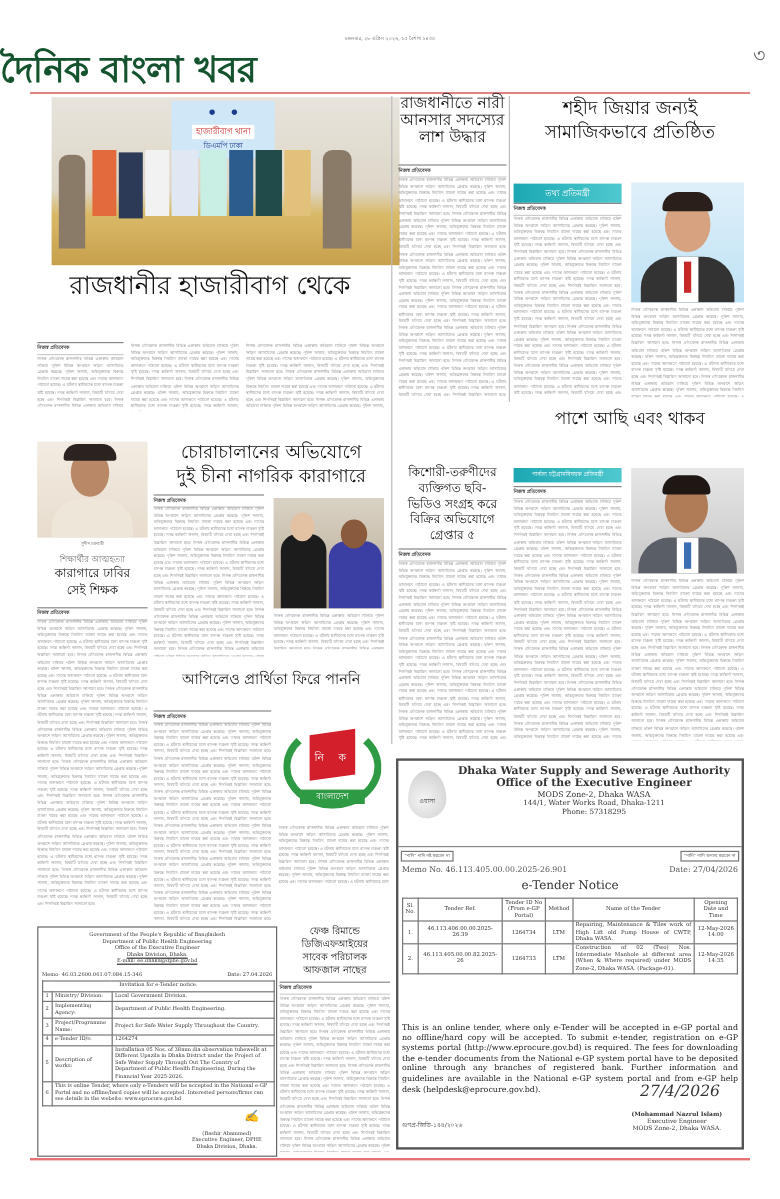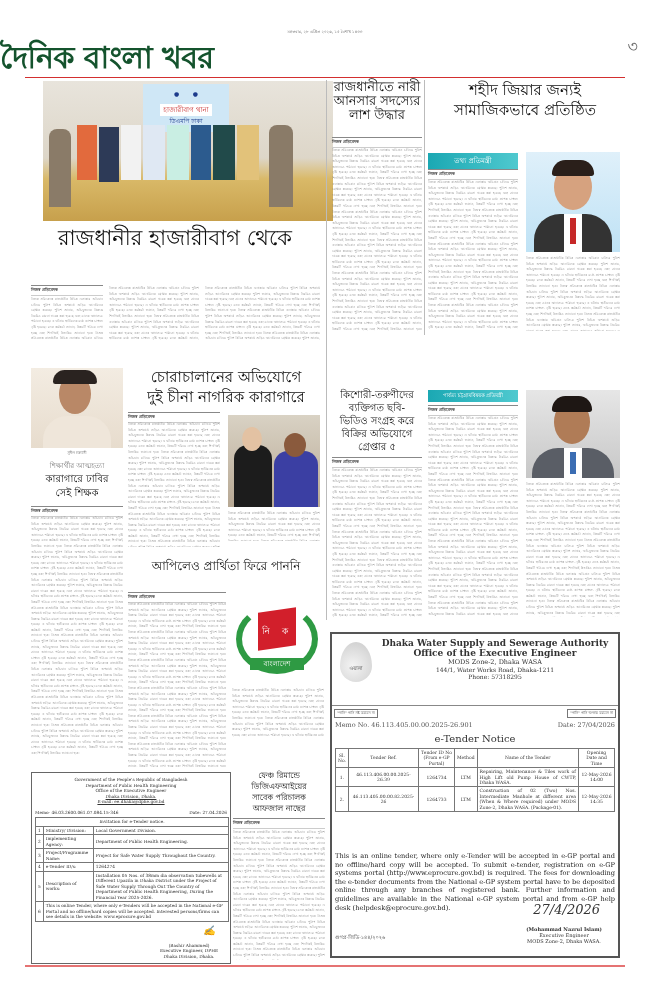--- a/index.html
+++ b/index.html
@@ -127,20 +127,21 @@
 <div class="abs photo" style="left:526px;top:152px;width:94px;height:100px;background:linear-gradient(180deg,#dff0fa,#bfe2f5);">
   <div class="abs" style="left:28px;top:12px;width:38px;height:46px;border-radius:50%;background:#d6a27f;"></div>
   <div class="abs" style="left:26px;top:8px;width:42px;height:16px;border-radius:20px 20px 4px 4px;background:#2a1f1a;"></div>
   <div class="abs" style="left:8px;top:62px;width:78px;height:38px;border-radius:26px 26px 0 0;background:#333;"></div>
   <div class="abs" style="left:38px;top:62px;width:18px;height:38px;background:#fff;"></div>
   <div class="abs" style="left:44px;top:66px;width:6px;height:26px;background:#c62828;"></div>
 </div>
 <div class="abs text-block" style="left:526px;top:256px;width:94px;height:75px;">নিজস্ব প্রতিবেদক রাজধানীর বিভিন্ন এলাকায় অভিযান চালিয়ে পুলিশ বিভিন্ন অপরাধে জড়িত আসামিদের গ্রেপ্তার করেছে। পুলিশ জানায়, অভিযুক্তদের বিরুদ্ধে নিয়মিত মামলা দায়ের করা হয়েছে এবং তাদের আদালতে পাঠানো হয়েছে। এ ঘটনায় স্থানীয়দের মধ্যে ব্যাপক চাঞ্চল্য সৃষ্টি হয়েছে। তদন্ত কর্মকর্তা জানান, বিষয়টি খতিয়ে দেখা হচ্ছে এবং শিগগিরই বিস্তারিত জানানো হবে। নিজস্ব প্রতিবেদক রাজধানীর বিভিন্ন এলাকায় অভিযান চালিয়ে পুলিশ বিভিন্ন অপরাধে জড়িত আসামিদের গ্রেপ্তার করেছে। পুলিশ জানায়, অভিযুক্তদের বিরুদ্ধে নিয়মিত মামলা দায়ের করা হয়েছে এবং তাদের আদালতে পাঠানো হয়েছে। এ ঘটনায় স্থানীয়দের মধ্যে ব্যাপক চাঞ্চল্য সৃষ্টি হয়েছে। তদন্ত কর্মকর্তা জানান, বিষয়টি খতিয়ে দেখা হচ্ছে এবং শিগগিরই বিস্তারিত জানানো হবে। নিজস্ব প্রতিবেদক রাজধানীর বিভিন্ন এলাকায় অভিযান চালিয়ে পুলিশ বিভিন্ন অপরাধে জড়িত আসামিদের গ্রেপ্তার করেছে। পুলিশ জানায়, অভিযুক্তদের বিরুদ্ধে নিয়মিত মামলা দায়ের করা হয়েছে এবং তাদের আদালতে পাঠানো হয়েছে। এ ঘটনায় স্থানীয়দের মধ্যে ব্যাপক চাঞ্চল্য সৃষ্টি হয়েছে। তদন্ত কর্মকর্তা জানান, বিষয়টি খতিয়ে দেখা হচ্ছে এবং শিগগিরই বিস্তারিত জানানো হবে। নিজস্ব প্রতিবেদক রাজধানীর বিভিন্ন এলাকায় অভিযান চালিয়ে পুলিশ বিভিন্ন অপরাধে জড়িত আসামিদের গ্রেপ্তার করেছে। পুলিশ জানায়, অভিযুক্তদের বিরুদ্ধে নিয়মিত মামলা দায়ের করা হয়েছে এবং তাদের আদালতে পাঠানো হয়েছে। এ ঘটনায় স্থানীয়দের মধ্যে ব্যাপক চাঞ্চল্য সৃষ্টি হয়েছে। তদন্ত কর্মকর্তা জানান, বিষয়টি খতিয়ে দেখা হচ্ছে এবং শিগগিরই বিস্তারিত জানানো হবে। নিজস্ব প্রতিবেদক রাজধানীর বিভিন্ন এলাকায় অভিযান চালিয়ে পুলিশ বিভিন্ন অপরাধে জড়িত আসামিদের গ্রেপ্তার করেছে। পুলিশ জানায়, অভিযুক্তদের বিরুদ্ধে নিয়মিত মামলা দায়ের করা হয়েছে এবং তাদের আদালতে পাঠানো হয়েছে। এ ঘটনায় স্থানীয়দের মধ্যে ব্যাপক চাঞ্চল্য সৃষ্টি হয়েছে। তদন্ত কর্মকর্তা জানান, বিষয়টি খতিয়ে দেখা হচ্ছে এবং শিগগিরই বিস্তারিত জানানো হবে। নিজস্ব প্রতিবেদক রাজধানীর বিভিন্ন এলাকায় অভিযান চালিয়ে পুলিশ বিভিন্ন অপরাধে জড়িত আসামিদের গ্রেপ্তার করেছে। পুলিশ জানায়, অভিযুক্তদের বিরুদ্ধে নিয়মিত মামলা দায়ের করা হয়েছে এবং তাদের আদালতে পাঠানো হয়েছে। এ ঘটনায় স্থানীয়দের মধ্যে ব্যাপক চাঞ্চল্য সৃষ্টি হয়েছে। তদন্ত কর্মকর্তা জানান, বিষয়টি খতিয়ে দেখা হচ্ছে এবং শিগগিরই বিস্তারিত জানানো হবে। নিজস্ব প্রতিবেদক রাজধানীর বিভিন্ন এলাকায় অভিযান চালিয়ে পুলিশ বিভিন্ন অপরাধে জড়িত আসামিদের গ্রেপ্তার করেছে। পুলিশ জানায়, অভিযুক্তদের বিরুদ্ধে নিয়মিত মামলা দায়ের করা হয়েছে এবং তাদের আদালতে পাঠানো হয়েছে। এ ঘটনায় স্থানীয়দের মধ্যে ব্যাপক চাঞ্চল্য সৃষ্টি হয়েছে। তদন্ত কর্মকর্তা জানান, বিষয়টি খতিয়ে দেখা হচ্ছে এবং শিগগিরই বিস্তারিত জানানো হবে। নিজস্ব প্রতিবেদক রাজধানীর বিভিন্ন এলাকায় অভিযান চালিয়ে পুলিশ বিভিন্ন অপরাধে জড়িত আসামিদের গ্রেপ্তার করেছে। পুলিশ জানায়, অভিযুক্তদের বিরুদ্ধে নিয়মিত মামলা দায়ের করা হয়েছে এবং তাদের আদালতে পাঠানো হয়েছে। এ ঘটনায় স্থানীয়দের মধ্যে ব্যাপক চাঞ্চল্য সৃষ্টি হয়েছে। তদন্ত কর্মকর্তা জানান, বিষয়টি খতিয়ে দেখা হচ্ছে এবং শিগগিরই বিস্তারিত জানানো হবে। </div>
 
 <div class="abs hl" style="left:425px;top:340px;width:200px;font-size:14px;line-height:19px;">
+  <div>পাশে আছি এবং থাকব</div>
 </div>
 <div class="abs teal-tag" style="left:428px;top:390px;width:90px;font-size:5px;">পার্বত্য চট্টগ্রামবিষয়ক প্রতিমন্ত্রী</div>
 <div class="abs byline" style="left:428px;top:405px;width:90px;">নিজস্ব প্রতিবেদক</div>
 <div class="abs text-block" style="left:428px;top:416px;width:90px;height:200px;">নিজস্ব প্রতিবেদক রাজধানীর বিভিন্ন এলাকায় অভিযান চালিয়ে পুলিশ বিভিন্ন অপরাধে জড়িত আসামিদের গ্রেপ্তার করেছে। পুলিশ জানায়, অভিযুক্তদের বিরুদ্ধে নিয়মিত মামলা দায়ের করা হয়েছে এবং তাদের আদালতে পাঠানো হয়েছে। এ ঘটনায় স্থানীয়দের মধ্যে ব্যাপক চাঞ্চল্য সৃষ্টি হয়েছে। তদন্ত কর্মকর্তা জানান, বিষয়টি খতিয়ে দেখা হচ্ছে এবং শিগগিরই বিস্তারিত জানানো হবে। নিজস্ব প্রতিবেদক রাজধানীর বিভিন্ন এলাকায় অভিযান চালিয়ে পুলিশ বিভিন্ন অপরাধে জড়িত আসামিদের গ্রেপ্তার করেছে। পুলিশ জানায়, অভিযুক্তদের বিরুদ্ধে নিয়মিত মামলা দায়ের করা হয়েছে এবং তাদের আদালতে পাঠানো হয়েছে। এ ঘটনায় স্থানীয়দের মধ্যে ব্যাপক চাঞ্চল্য সৃষ্টি হয়েছে। তদন্ত কর্মকর্তা জানান, বিষয়টি খতিয়ে দেখা হচ্ছে এবং শিগগিরই বিস্তারিত জানানো হবে। নিজস্ব প্রতিবেদক রাজধানীর বিভিন্ন এলাকায় অভিযান চালিয়ে পুলিশ বিভিন্ন অপরাধে জড়িত আসামিদের গ্রেপ্তার করেছে। পুলিশ জানায়, অভিযুক্তদের বিরুদ্ধে নিয়মিত মামলা দায়ের করা হয়েছে এবং তাদের আদালতে পাঠানো হয়েছে। এ ঘটনায় স্থানীয়দের মধ্যে ব্যাপক চাঞ্চল্য সৃষ্টি হয়েছে। তদন্ত কর্মকর্তা জানান, বিষয়টি খতিয়ে দেখা হচ্ছে এবং শিগগিরই বিস্তারিত জানানো হবে। নিজস্ব প্রতিবেদক রাজধানীর বিভিন্ন এলাকায় অভিযান চালিয়ে পুলিশ বিভিন্ন অপরাধে জড়িত আসামিদের গ্রেপ্তার করেছে। পুলিশ জানায়, অভিযুক্তদের বিরুদ্ধে নিয়মিত মামলা দায়ের করা হয়েছে এবং তাদের আদালতে পাঠানো হয়েছে। এ ঘটনায় স্থানীয়দের মধ্যে ব্যাপক চাঞ্চল্য সৃষ্টি হয়েছে। তদন্ত কর্মকর্তা জানান, বিষয়টি খতিয়ে দেখা হচ্ছে এবং শিগগিরই বিস্তারিত জানানো হবে। নিজস্ব প্রতিবেদক রাজধানীর বিভিন্ন এলাকায় অভিযান চালিয়ে পুলিশ বিভিন্ন অপরাধে জড়িত আসামিদের গ্রেপ্তার করেছে। পুলিশ জানায়, অভিযুক্তদের বিরুদ্ধে নিয়মিত মামলা দায়ের করা হয়েছে এবং তাদের আদালতে পাঠানো হয়েছে। এ ঘটনায় স্থানীয়দের মধ্যে ব্যাপক চাঞ্চল্য সৃষ্টি হয়েছে। তদন্ত কর্মকর্তা জানান, বিষয়টি খতিয়ে দেখা হচ্ছে এবং শিগগিরই বিস্তারিত জানানো হবে। নিজস্ব প্রতিবেদক রাজধানীর বিভিন্ন এলাকায় অভিযান চালিয়ে পুলিশ বিভিন্ন অপরাধে জড়িত আসামিদের গ্রেপ্তার করেছে। পুলিশ জানায়, অভিযুক্তদের বিরুদ্ধে নিয়মিত মামলা দায়ের করা হয়েছে এবং তাদের আদালতে পাঠানো হয়েছে। এ ঘটনায় স্থানীয়দের মধ্যে ব্যাপক চাঞ্চল্য সৃষ্টি হয়েছে। তদন্ত কর্মকর্তা জানান, বিষয়টি খতিয়ে দেখা হচ্ছে এবং শিগগিরই বিস্তারিত জানানো হবে। নিজস্ব প্রতিবেদক রাজধানীর বিভিন্ন এলাকায় অভিযান চালিয়ে পুলিশ বিভিন্ন অপরাধে জড়িত আসামিদের গ্রেপ্তার করেছে। পুলিশ জানায়, অভিযুক্তদের বিরুদ্ধে নিয়মিত মামলা দায়ের করা হয়েছে এবং তাদের আদালতে পাঠানো হয়েছে। এ ঘটনায় স্থানীয়দের মধ্যে ব্যাপক চাঞ্চল্য সৃষ্টি হয়েছে। তদন্ত কর্মকর্তা জানান, বিষয়টি খতিয়ে দেখা হচ্ছে এবং শিগগিরই বিস্তারিত জানানো হবে। নিজস্ব প্রতিবেদক রাজধানীর বিভিন্ন এলাকায় অভিযান চালিয়ে পুলিশ বিভিন্ন অপরাধে জড়িত আসামিদের গ্রেপ্তার করেছে। পুলিশ জানায়, অভিযুক্তদের বিরুদ্ধে নিয়মিত মামলা দায়ের করা হয়েছে এবং তাদের আদালতে পাঠানো হয়েছে। এ ঘটনায় স্থানীয়দের মধ্যে ব্যাপক চাঞ্চল্য সৃষ্টি হয়েছে। তদন্ত কর্মকর্তা জানান, বিষয়টি খতিয়ে দেখা হচ্ছে এবং শিগগিরই বিস্তারিত জানানো হবে। </div>
 <div class="abs photo" style="left:526px;top:390px;width:94px;height:88px;background:linear-gradient(180deg,#e6e6e6,#c7c7c7);">
   <div class="abs" style="left:28px;top:10px;width:36px;height:44px;border-radius:50%;background:#b07c57;"></div>
   <div class="abs" style="left:26px;top:6px;width:40px;height:16px;border-radius:20px 20px 4px 4px;background:#1e1714;"></div>
   <div class="abs" style="left:6px;top:58px;width:82px;height:30px;border-radius:26px 26px 0 0;background:#5a5e66;"></div>
   <div class="abs" style="left:38px;top:58px;width:18px;height:30px;background:#fff;"></div>
   <div class="abs" style="left:44px;top:62px;width:6px;height:22px;background:#3b6db3;"></div>

